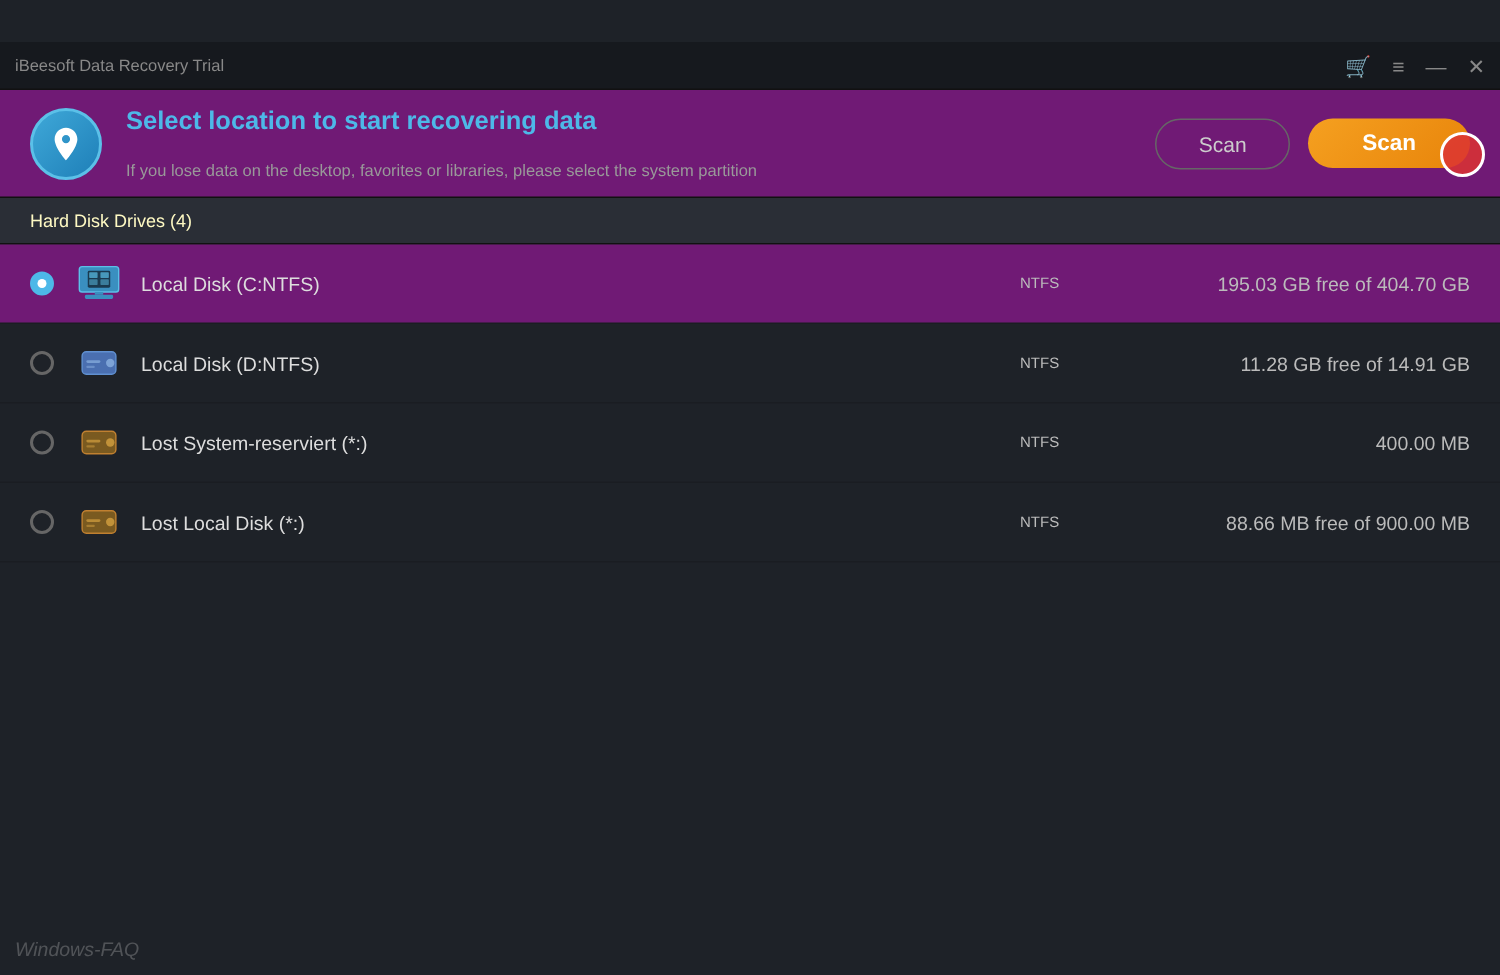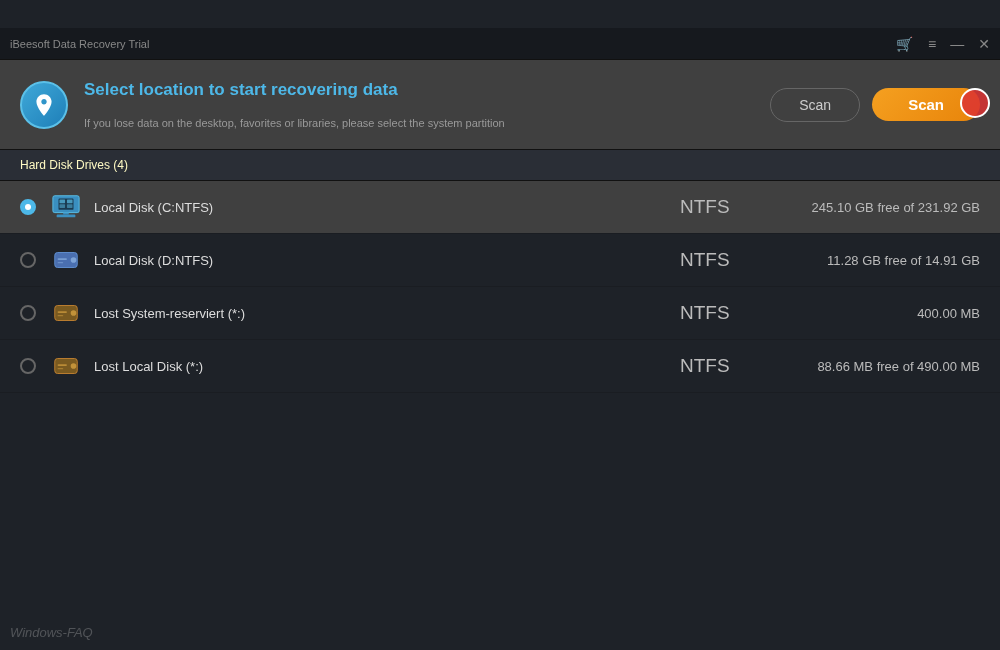--- a/index.html
+++ b/index.html
@@ -34,27 +34,27 @@
       align-items: center;
     }
     .title-bar-icon {
       color: #888;
       font-size: 14px;
       cursor: pointer;
     }
 
     
     .header {
-      background: #404040;
+      background: #701a75;
       padding: 12px 20px;
       display: flex;
       align-items: center;
       justify-content: space-between;
       border-bottom: 1px solid #111;
-      height: 90px;
+      height: 72px;
     }
     .header-left {
       display: flex;
       align-items: center;
       gap: 16px;
     }
     .header-icon-circle {
       width: 48px;
       height: 48px;
       border-radius: 50%;
@@ -115,21 +115,21 @@
       border-bottom: 1px solid #111;
     }
     .drive-row {
       display: flex;
       align-items: center;
       padding: 10px 20px;
       border-bottom: 1px solid #1a1d22;
       cursor: pointer;
     }
     .drive-row.selected {
-      background: #404040;
+      background: #701a75;
     }
     .drive-radio {
       width: 16px;
       height: 16px;
       border-radius: 50%;
       border: 2px solid #666;
       margin-right: 14px;
       flex-shrink: 0;
       display: flex;
       align-items: center;
@@ -155,21 +155,21 @@
       align-items: center;
       justify-content: center;
     }
     .drive-name {
       flex: 1;
       font-size: 13px;
       color: #ddd;
     }
     .drive-fs {
       width: 100px;
-      font-size: 19px;
+      font-size: 10px;
       color: #bbb;
     }
     .drive-size {
       text-align: right;
       font-size: 13px;
       color: #bbb;
       width: 200px;
     }
 
     
@@ -246,21 +246,21 @@
         <rect x="13" y="22" width="6" height="2" fill="#3a8fc0"></rect>
 
         <rect x="9" y="8" width="6" height="4" rx="0.5" fill="#5bc0e8" opacity="0.7"></rect>
         <rect x="17" y="8" width="6" height="4" rx="0.5" fill="#5bc0e8" opacity="0.7"></rect>
         <rect x="9" y="13" width="6" height="4" rx="0.5" fill="#5bc0e8" opacity="0.5"></rect>
         <rect x="17" y="13" width="6" height="4" rx="0.5" fill="#5bc0e8" opacity="0.5"></rect>
       </svg>
       </div>
       <div class="drive-name">Local Disk (C:NTFS)</div>
       <div class="drive-fs">NTFS</div>
-      <div class="drive-size">245.10 GB free of 231.92 GB</div>
+      <div class="drive-size">195.03 GB free of 404.70 GB</div>
     </div>
     <div class="drive-row">
       <div class="drive-radio"></div>
       <div class="drive-icon">
         <svg width="30" height="30" viewBox="0 0 32 32" xmlns="http://www.w3.org/2000/svg">
         <rect x="4" y="8" width="24" height="16" rx="3" fill="#4a6fb0" stroke="#6090d0" stroke-width="1"></rect>
         <circle cx="24" cy="16" r="3" fill="#8ab0e0" opacity="0.8"></circle>
         <rect x="7" y="14" width="10" height="2" rx="1" fill="#8ab0e0" opacity="0.7"></rect>
         <rect x="7" y="18" width="6" height="1.5" rx="0.7" fill="#8ab0e0" opacity="0.5"></rect>
       </svg>
@@ -288,21 +288,21 @@
       <div class="drive-icon">
         <svg width="30" height="30" viewBox="0 0 32 32" xmlns="http://www.w3.org/2000/svg">
         <rect x="4" y="8" width="24" height="16" rx="3" fill="#7a5a20" stroke="#c08030" stroke-width="1"></rect>
         <circle cx="24" cy="16" r="3" fill="#d4a040" opacity="0.8"></circle>
         <rect x="7" y="14" width="10" height="2" rx="1" fill="#d4a040" opacity="0.7"></rect>
         <rect x="7" y="18" width="6" height="1.5" rx="0.7" fill="#d4a040" opacity="0.5"></rect>
       </svg>
       </div>
       <div class="drive-name">Lost Local Disk (*:)</div>
       <div class="drive-fs">NTFS</div>
-      <div class="drive-size">88.66 MB free of 490.00 MB</div>
+      <div class="drive-size">88.66 MB free of 900.00 MB</div>
     </div>
   </div>
 
 <div class="cursor-overlay">
   <div class="cursor-circle"></div>
 </div>
 
 <div class="watermark">Windows-FAQ</div>
 
 </body></html>

